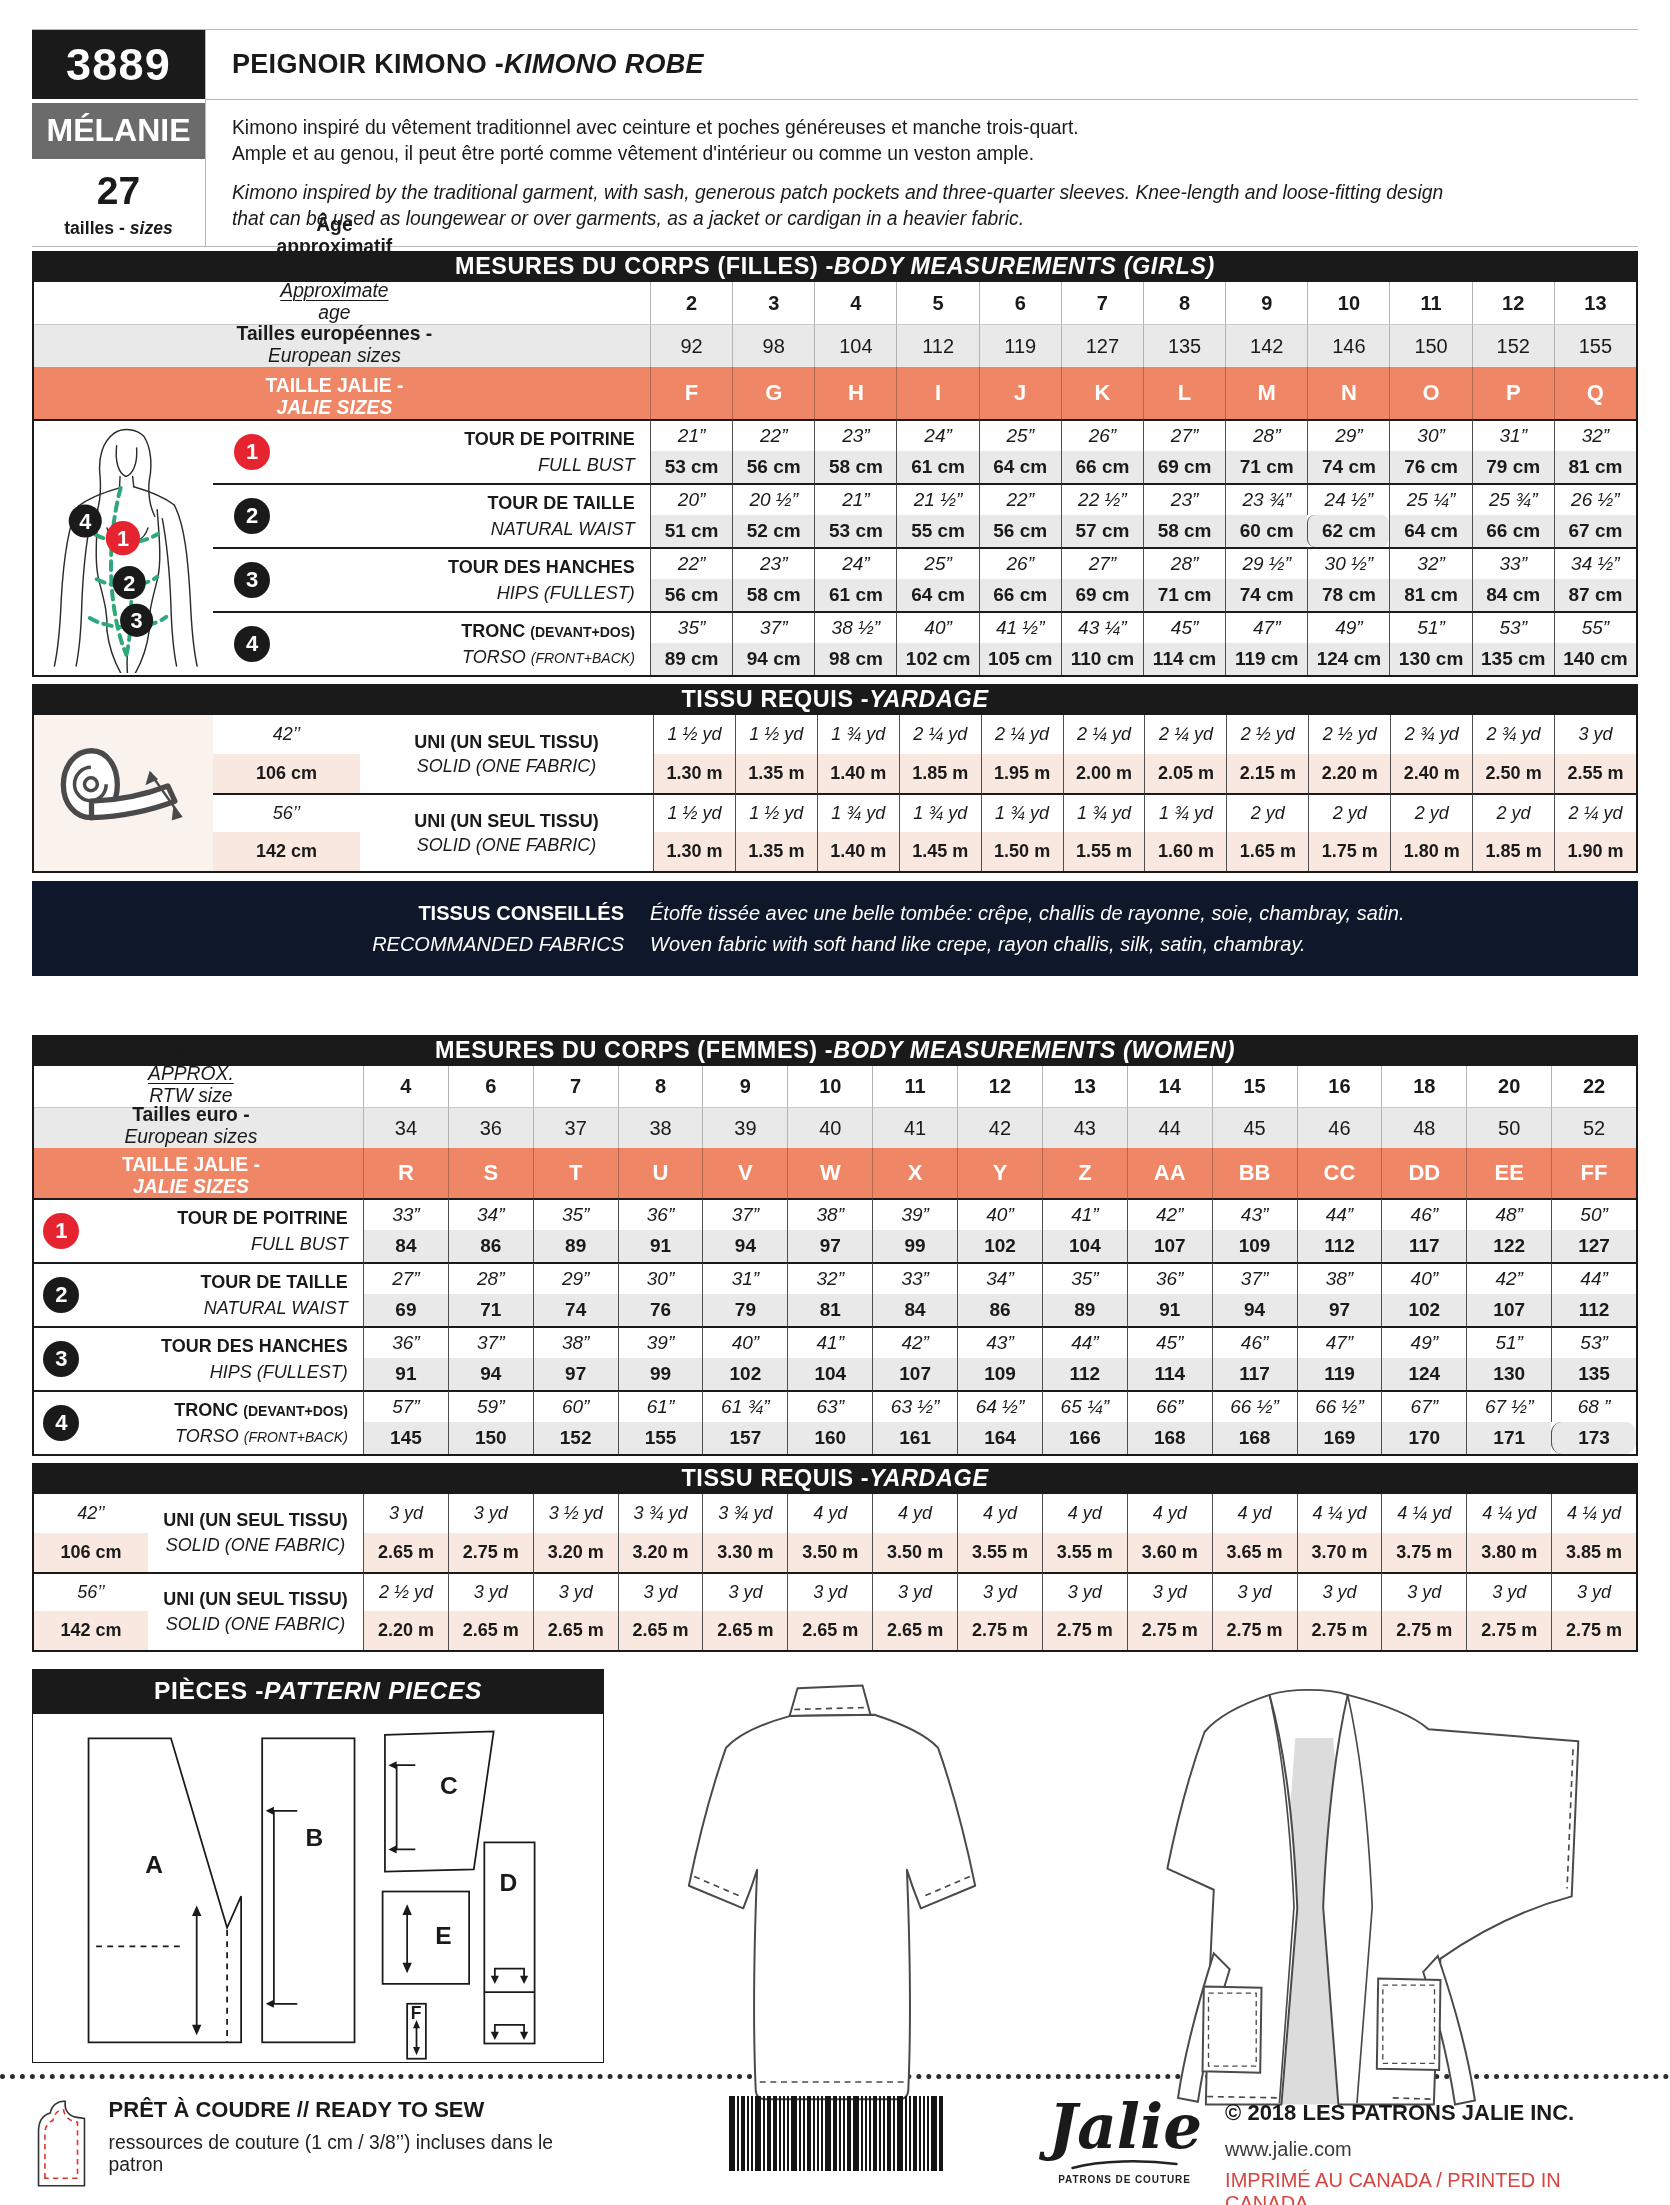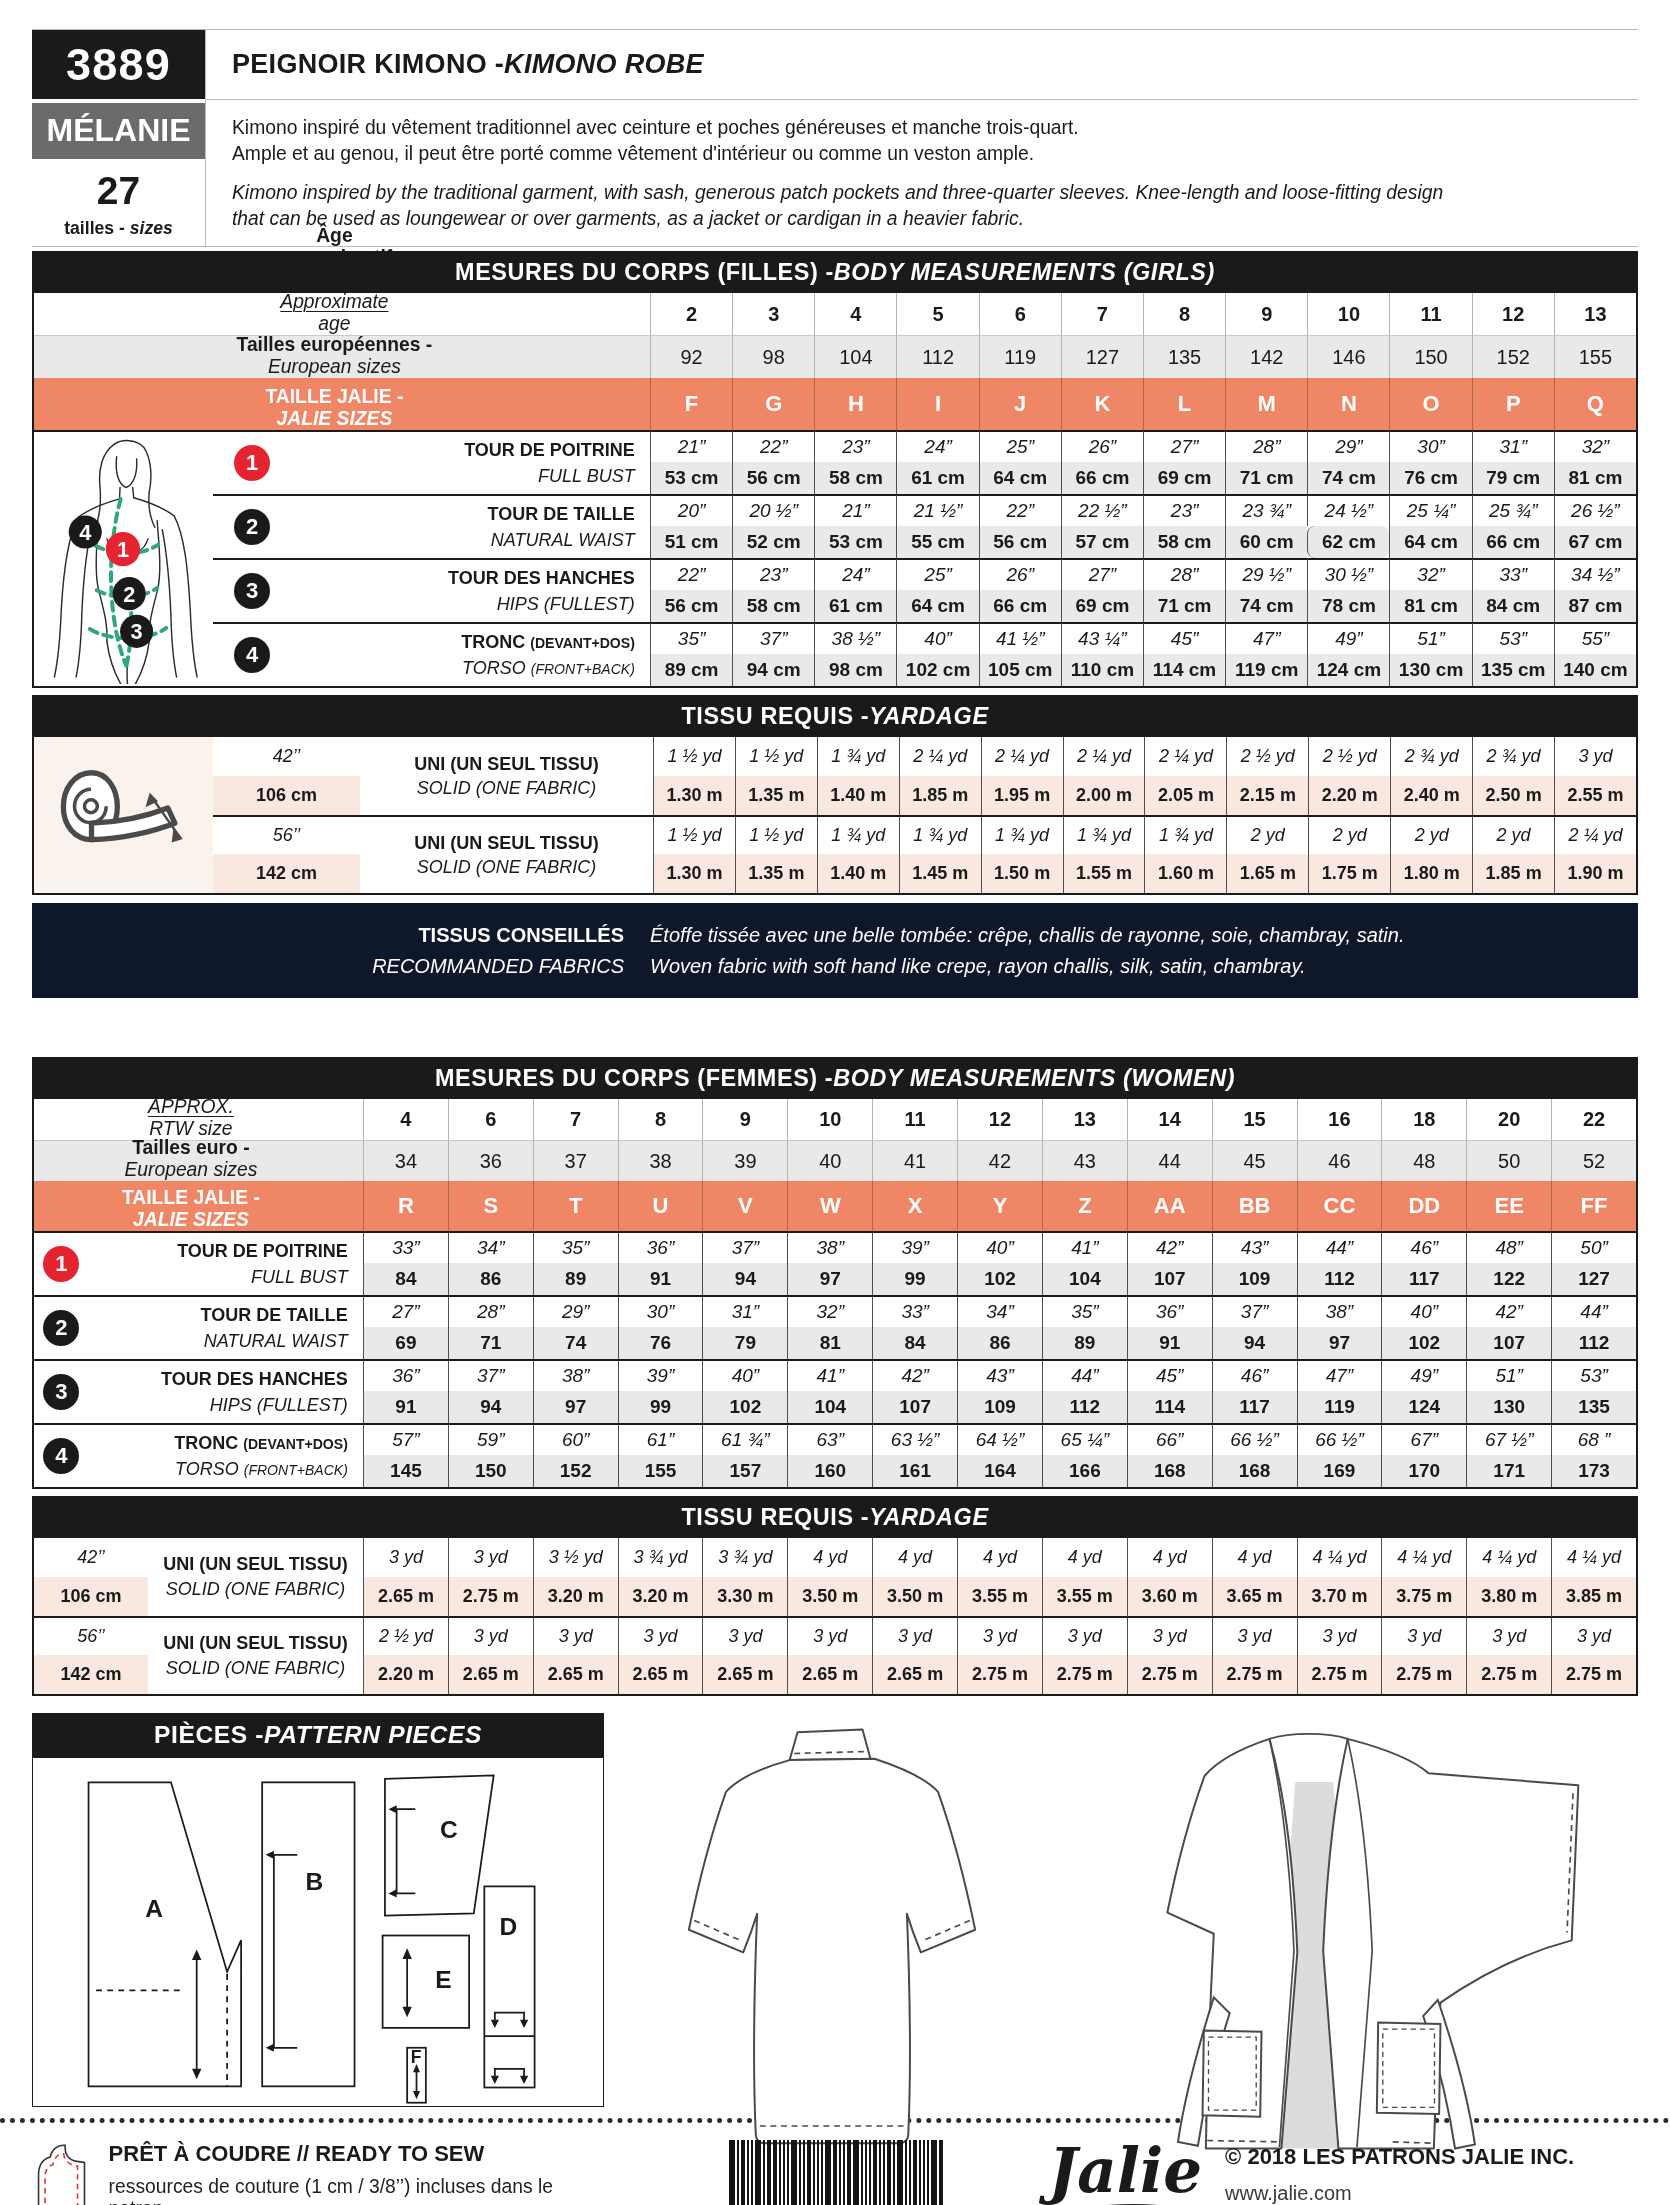--- a/index.html
+++ b/index.html
@@ -23,21 +23,21 @@
   .count-box{flex:1;display:flex;flex-direction:column;align-items:center;justify-content:center;gap:4.7px;}
   .count{font-size:39px;font-weight:bold;}
   .count-lbl{font-size:17.6px;}
   .hdr-right{flex:1;display:flex;flex-direction:column;border-left:1.8px solid #b9b9b9;}
   .title-row{height:69px;border-bottom:1.8px solid #b9b9b9;display:flex;align-items:center;
     padding-left:26px;font-size:27px;letter-spacing:0.3px;}
   .desc{padding:15.2px 17.6px 0 26px;font-size:19.3px;line-height:1.34;}
   .desc-en{font-style:italic;padding-top:13px;padding-bottom:14px;}
 
   
-  .band{margin:0 32px;height:42px;background:#1a1a1a;color:#fff;display:flex;align-items:center;
+  .band{margin:0 32px;height:31px;background:#1a1a1a;color:#fff;display:flex;align-items:center;
     justify-content:center;font-size:23.4px;letter-spacing:0.6px;}
   .band.mt8{margin-top:4.7px;}
   .band.mt12{margin-top:7px;}
   .band.mt100{margin-top:59px;}
 
   
   .grid{margin:0 32px;display:grid;border:2.9px solid #1a1a1a;border-top:none;background:#fff;}
   #girls-grid{grid-template-columns:179px 437px repeat(12,1fr);grid-template-rows:42px 43px 52px repeat(8,32px);}
   #women-grid{grid-template-columns:329px repeat(15,1fr);grid-template-rows:41px 41px 50px repeat(8,32px);}
   #girls-yd{grid-template-columns:179px 147px 293px repeat(12,1fr);grid-template-rows:repeat(4,39px);}
@@ -647,21 +647,21 @@
       <div class="c v cmv" style="grid-area: 11 / 6;">157</div>
       <div class="c v cmv" style="grid-area: 11 / 7;">160</div>
       <div class="c v cmv" style="grid-area: 11 / 8;">161</div>
       <div class="c v cmv" style="grid-area: 11 / 9;">164</div>
       <div class="c v cmv" style="grid-area: 11 / 10;">166</div>
       <div class="c v cmv" style="grid-area: 11 / 11;">168</div>
       <div class="c v cmv" style="grid-area: 11 / 12;">168</div>
       <div class="c v cmv" style="grid-area: 11 / 13;">169</div>
       <div class="c v cmv" style="grid-area: 11 / 14;">170</div>
       <div class="c v cmv" style="grid-area: 11 / 15;">171</div>
-      <div class="c v cmv" style="grid-area: 11 / 16;">173</div>
+      <div class="c v cmv" style="grid-area: 11 / 16; border-radius: 11px;">173</div>
     </div>
 
   <div class="band mt12">
       <span class="sb">TISSU REQUIS - </span>
       <span class="sbi">YARDAGE</span>
     </div>
   <div class="grid" id="women-yd">
       <div class="c ydtop" style="grid-area: 1 / 1;">42’’</div>
       <div class="c ydbot" style="grid-area: 2 / 1;">106 cm</div>
       <div class="c ulab" style="grid-area: 1 / 2 / span 2;">

